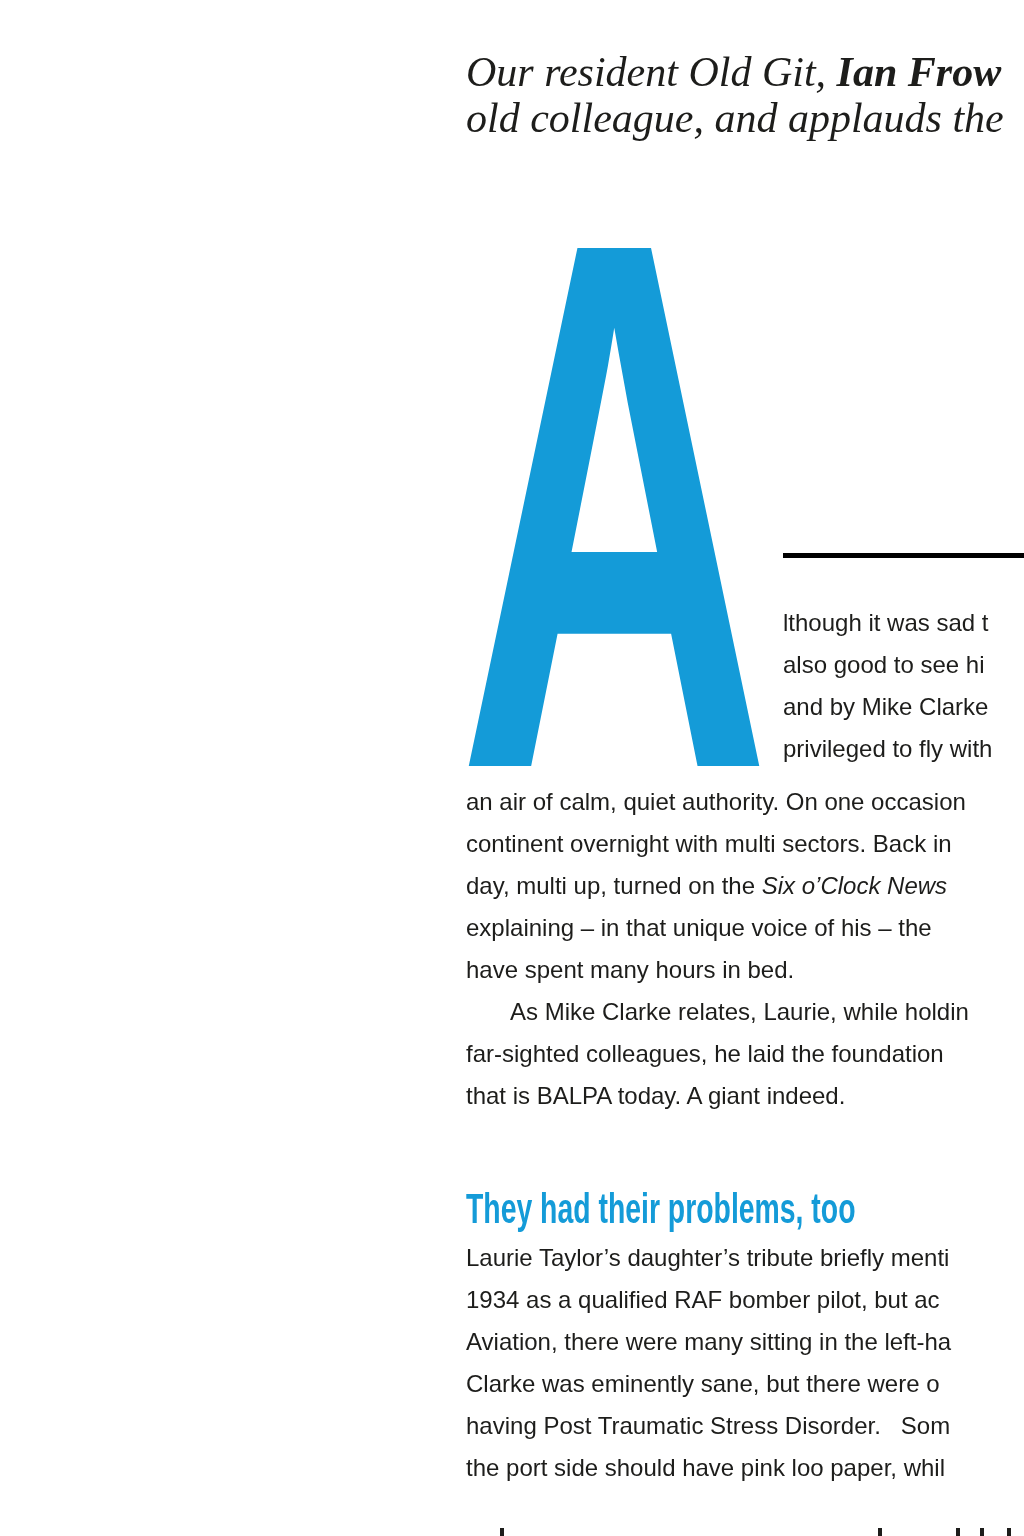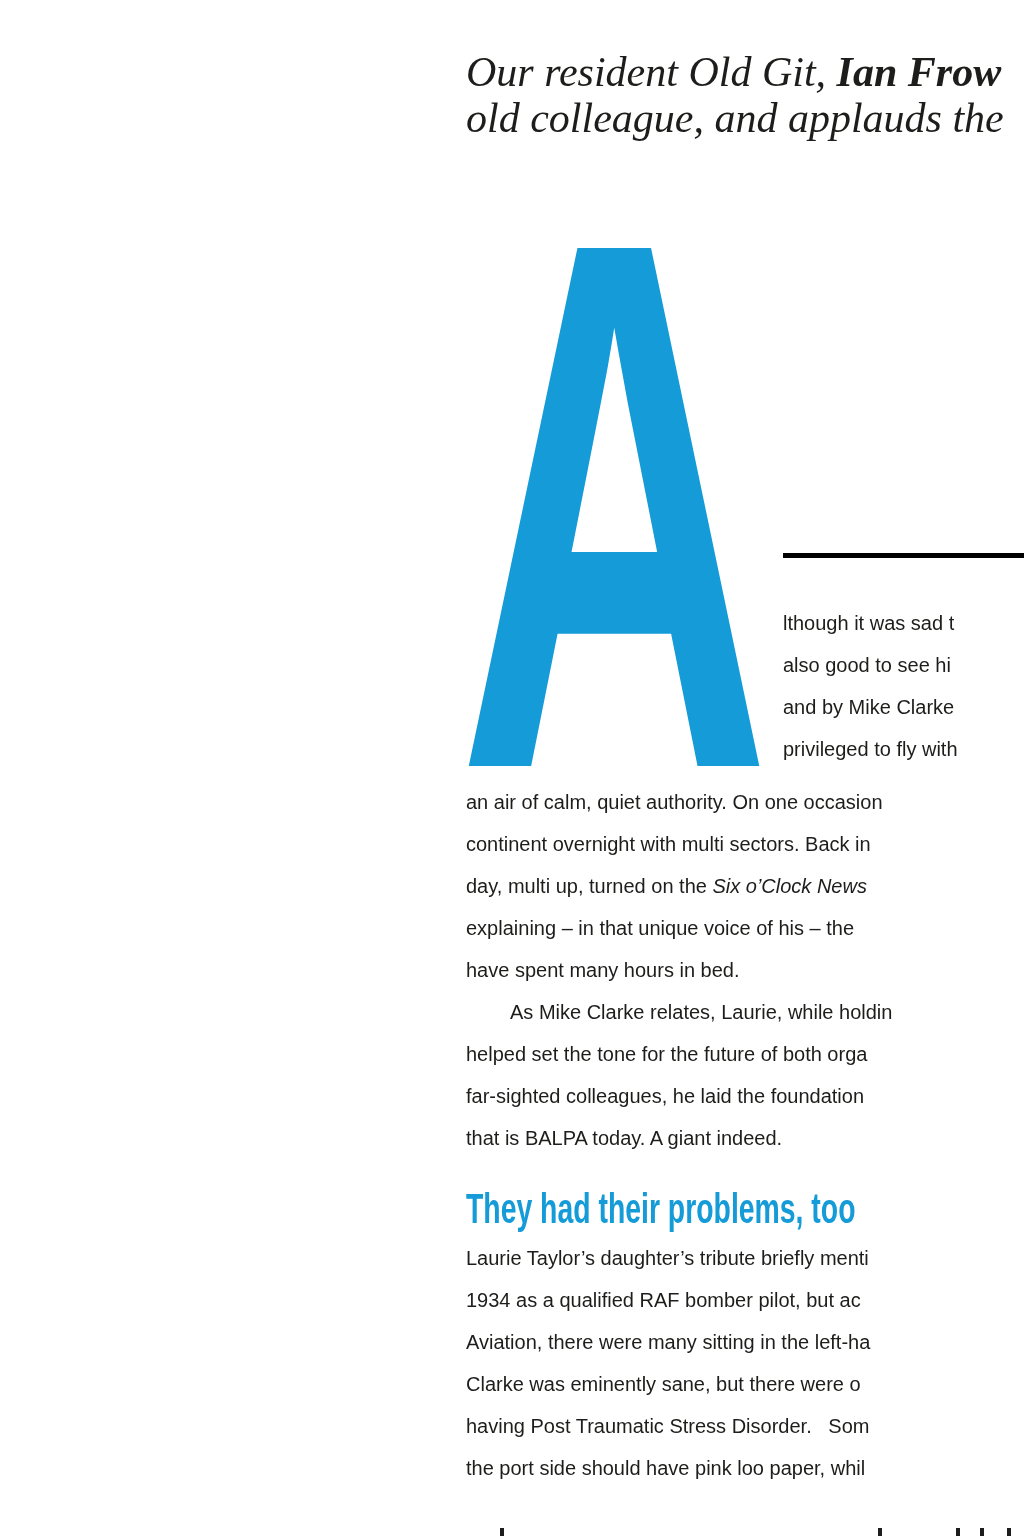--- a/index.html
+++ b/index.html
@@ -49,21 +49,21 @@
     left: 783px;
     top: 553px;
     width: 241px;
     height: 5px;
     background: var(--rule, #000000);
   }
   
   .textblock { position: absolute; }
   .tline {
     white-space: pre;
-    font-size: 20px;
+    font-size: 24px;
     line-height: 42px;
     height: 42px;
     overflow: visible;
   }
   .tline.ind { padding-left: 44px; }
   .intro  { left: 783px; top: 602px;  width: 241px; }
   .bodyA  { left: 466px; top: 781px;  width: 558px; }
   .p3     { left: 466px; top: 1237px; width: 558px; }
   .textblock, .kicker { overflow: hidden; }
   .intro, .bodyA, .p3 { overflow: visible; }
@@ -117,21 +117,20 @@
       <div class="tline"><span class="seg">privileged to fly with</span></div>
     </div>
 
   <div class="textblock bodyA">
       <div class="tline"><span class="seg">an air of calm, quiet authority. On one occasion</span></div>
       <div class="tline"><span class="seg">continent overnight with multi sectors. Back in</span></div>
       <div class="tline"><span class="seg">day, multi up, turned on the </span><span class="seg i">Six o’Clock News</span></div>
       <div class="tline"><span class="seg">explaining – in that unique voice of his – the </span></div>
       <div class="tline"><span class="seg">have spent many hours in bed.</span></div>
       <div class="tline ind"><span class="seg">As Mike Clarke relates, Laurie, while holdin</span></div>
-      <div class="tline"><span class="seg">helped set the tone for the future of both orga</span></div>
       <div class="tline"><span class="seg">far-sighted colleagues, he laid the foundation</span></div>
       <div class="tline"><span class="seg">that is BALPA today. A giant indeed.</span></div>
     </div>
 
   <div class="subhead">They had their problems, too</div>
 
   <div class="textblock p3">
       <div class="tline"><span class="seg">Laurie Taylor’s daughter’s tribute briefly menti</span></div>
       <div class="tline"><span class="seg">1934 as a qualified RAF bomber pilot, but ac</span></div>
       <div class="tline"><span class="seg">Aviation, there were many sitting in the left-ha</span></div>

